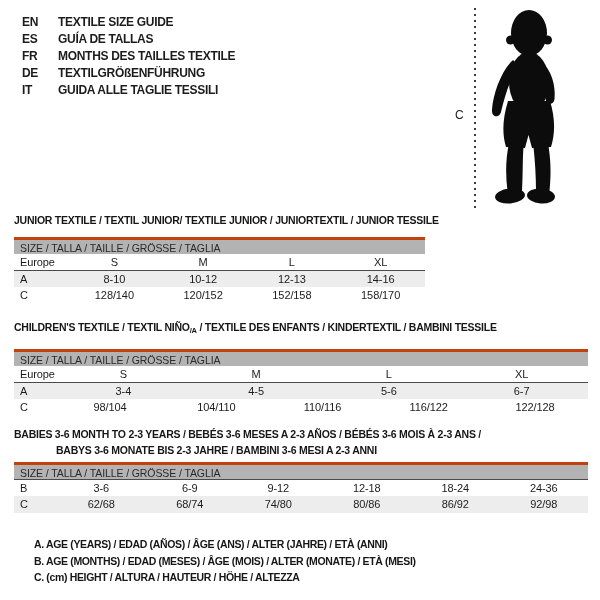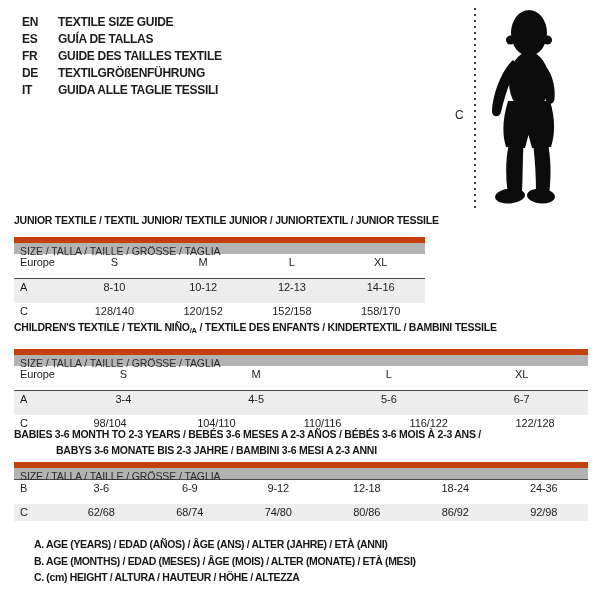--- a/index.html
+++ b/index.html
@@ -16,23 +16,23 @@
   .dotted-line{position:absolute;left:474px;top:8px;width:2px;height:203px;
     background:repeating-linear-gradient(to bottom,#3c3c3c 0 2px,transparent 2px 6px);}
   .height-label{position:absolute;left:455px;top:108px;font-size:12px;line-height:14px;color:#222;}
   .baby-svg{position:absolute;left:481px;top:8px;}
   
   .sec-title{position:absolute;left:14px;font-size:10.5px;font-weight:bold;
     letter-spacing:-0.25px;line-height:14px;white-space:nowrap;color:#161616;}
   .sub{font-size:7.5px;vertical-align:-2px;}
   
   .size-table{position:absolute;left:14px;}
-  .t-bar{height:17px;line-height:17px;background:#b3b3b3;border-top:6px solid #c2410c;
+  .t-bar{height:17px;line-height:17px;background:#b3b3b3;border-top:3px solid #c2410c;
     padding-left:6px;font-size:10.5px;color:#2a2a2a;letter-spacing:-0.1px;box-sizing:border-box;}
-  .t-row{display:flex;height:24px;line-height:16px;font-size:11px;letter-spacing:-0.1px;}
+  .t-row{display:flex;height:16px;line-height:16px;font-size:11px;letter-spacing:-0.1px;}
   .t-row.tall{height:17px;line-height:17px;}
   .t-row .lbl{padding-left:6px;box-sizing:border-box;}
   .lblw-j{width:56px;}
   .lblw-s{width:43px;}
   .t-row .val{flex:1;text-align:center;}
   .sep{border-top:1px solid #4a4a4a;height:0;}
   .shade{background:#ededed;}
   
   .footnotes{position:absolute;left:14px;top:536px;margin-left:20px;}
   .footnote{height:16.5px;line-height:16.5px;font-size:10.5px;font-weight:bold;
@@ -47,21 +47,21 @@
     <div class="lang-row">
       <span class="lang-code">EN</span>
       <span>TEXTILE SIZE GUIDE</span>
     </div>
     <div class="lang-row">
       <span class="lang-code">ES</span>
       <span>GUÍA DE TALLAS</span>
     </div>
     <div class="lang-row">
       <span class="lang-code">FR</span>
-      <span>GUIDE DES TAILLES TEXTILE</span>
+      <span>MONTHS DES TAILLES TEXTILE</span>
     </div>
     <div class="lang-row">
       <span class="lang-code">DE</span>
       <span>TEXTILGRÖßENFÜHRUNG</span>
     </div>
     <div class="lang-row">
       <span class="lang-code">IT</span>
       <span>GUIDA ALLE TAGLIE TESSILI</span>
     </div>
   </div>

